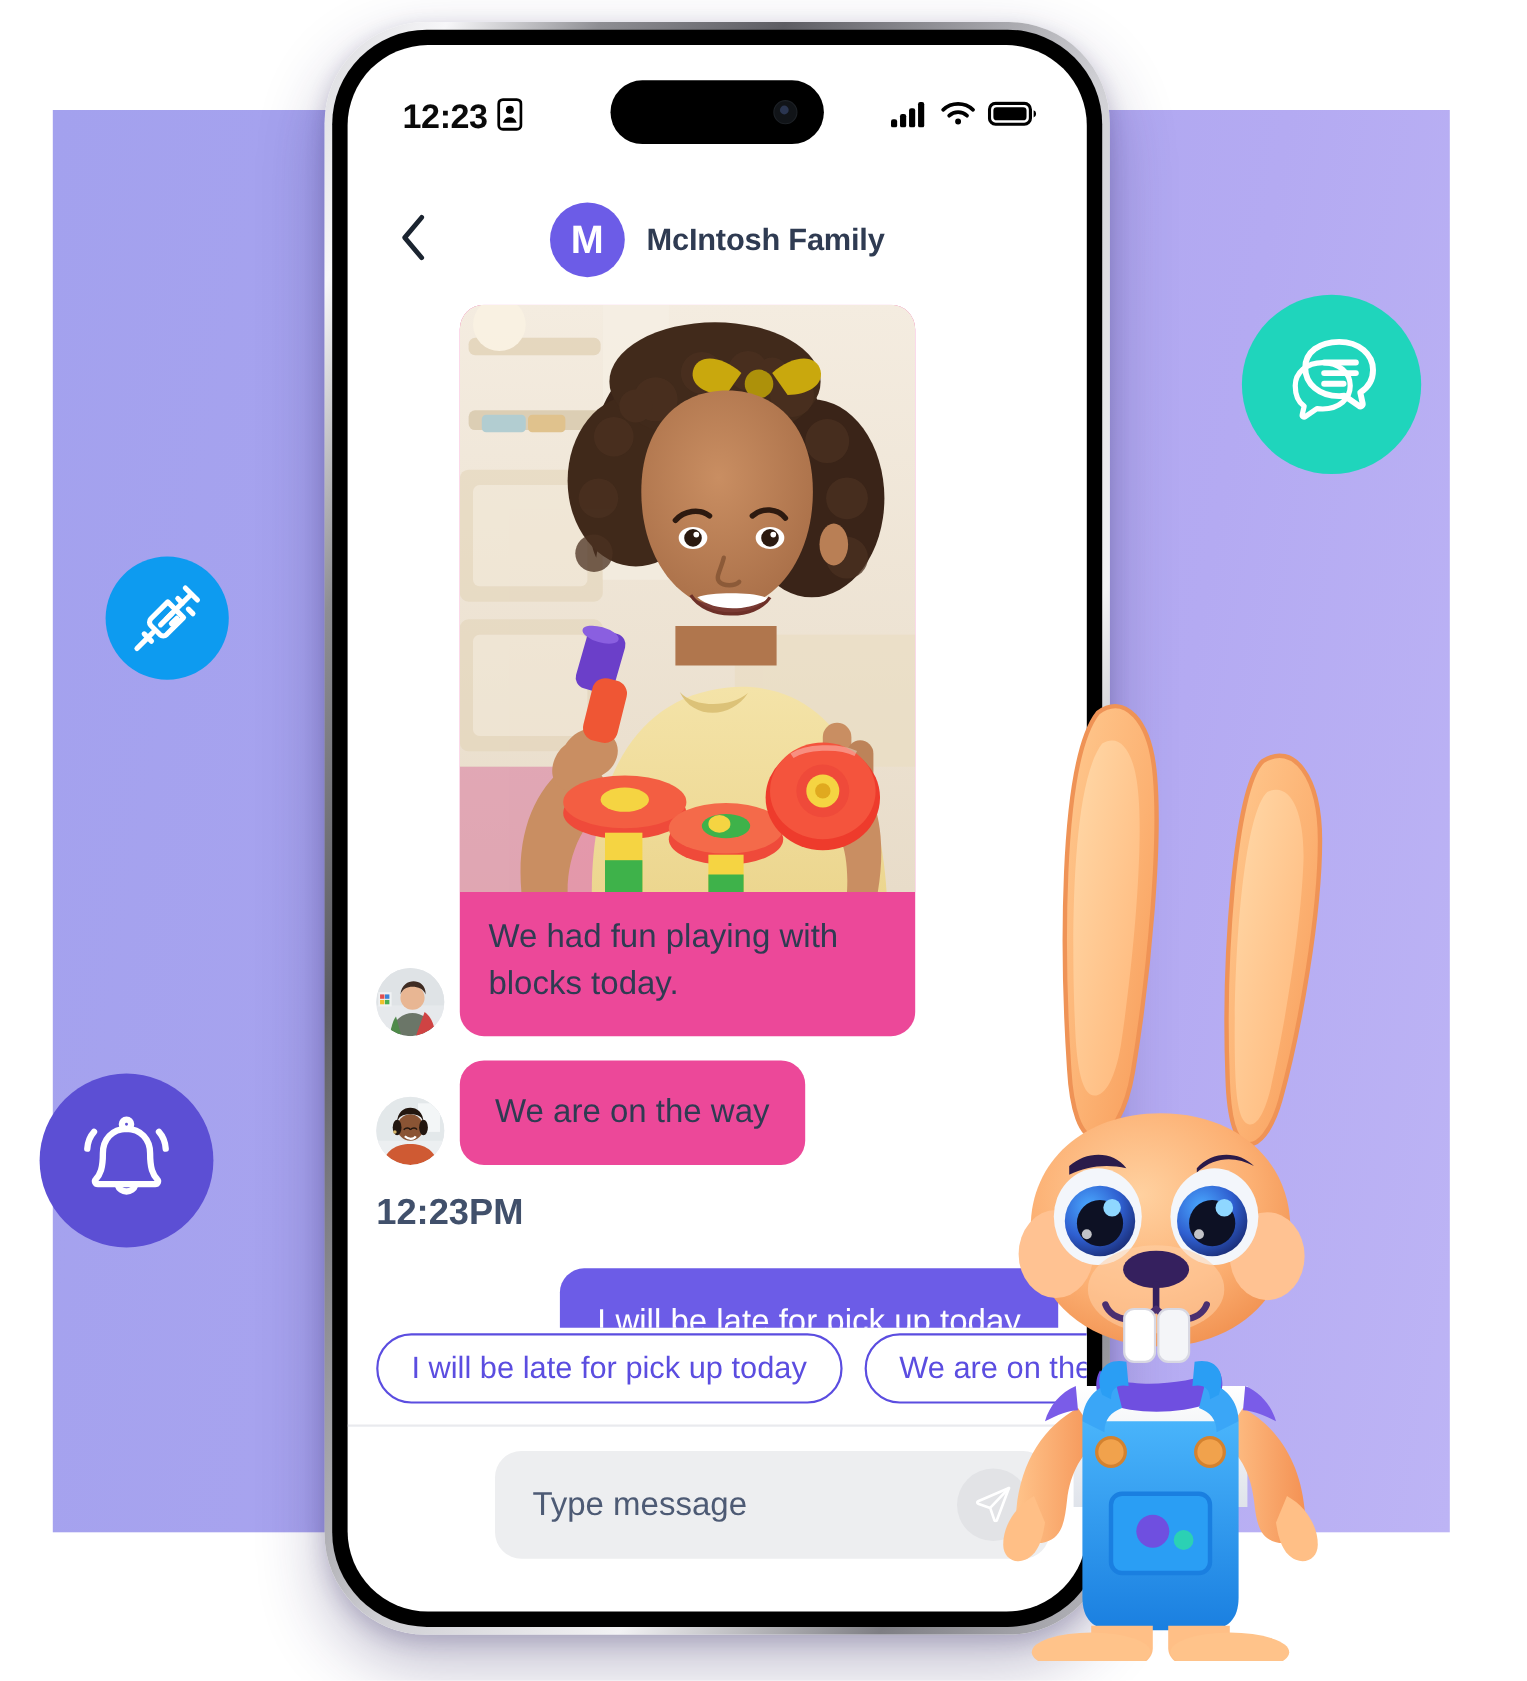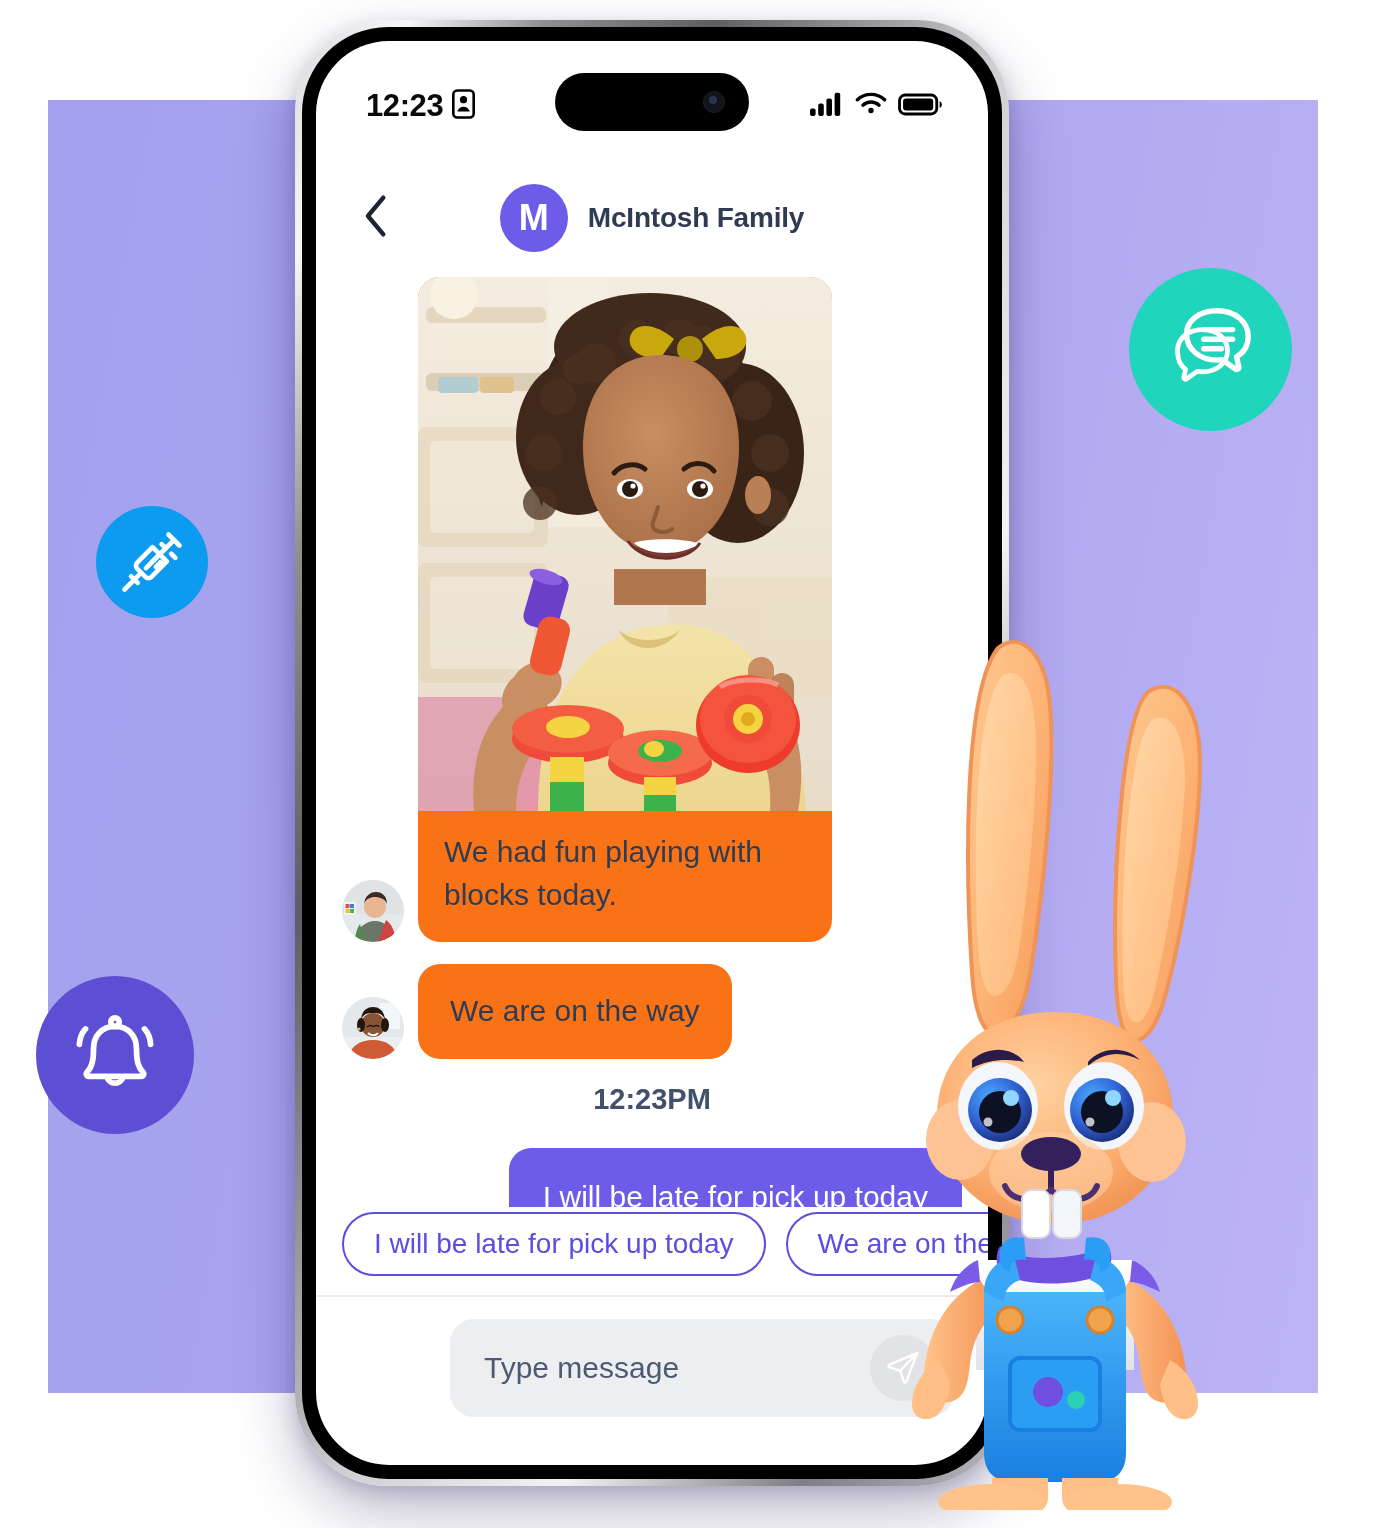--- a/index.html
+++ b/index.html
@@ -137,36 +137,35 @@
   .sender-avatar {
     width: 62px; height: 62px; border-radius: 50%;
     flex: 0 0 auto;
     overflow: hidden;
     position: relative;
     background: #e8eaee;
   }
   .sender-avatar svg { position:absolute; inset:0; width:100%; height:100%; }
 
   .bubble-in {
-    background: #f97316;
+    background: #ec4899;
     border-radius: 22px;
     color: #2f3b52;
     font-size: 30px;
     line-height: 1.42;
     max-width: 520px;
   }
   .bubble-photo { padding: 0; overflow: hidden; width: 414px; }
   .bubble-photo .photo { display:block; width: 100%; height: 534px; }
   .bubble-photo .caption { padding: 20px 26px 26px 26px; }
 
   .bubble-text { padding: 26px 32px; }
 
   .time-sep {
-    text-align: center;
-    font-size: 29px;
+    font-size: 33px;
     font-weight: 600;
     color: #41506b;
     margin: 24px 0 32px 0;
   }
 
   .bubble-out {
     background: #6c5ce7;
     color: #fff;
     font-size: 30px;
     line-height: 1.4;

